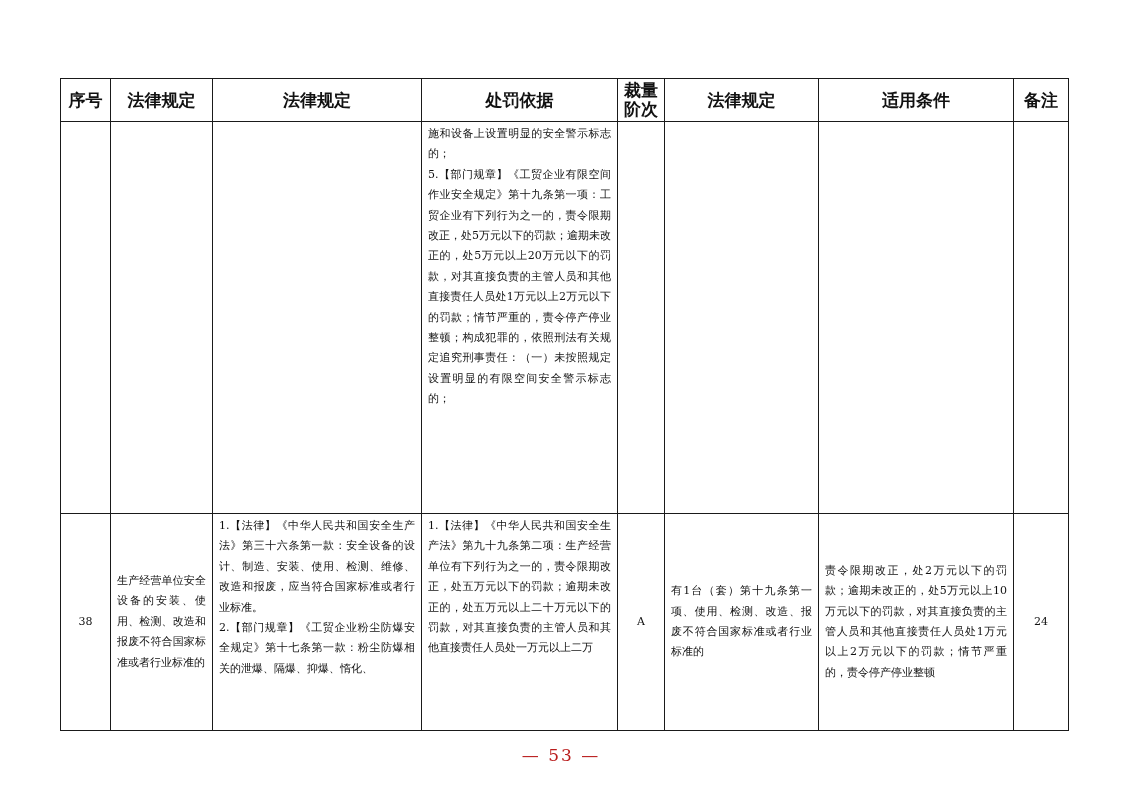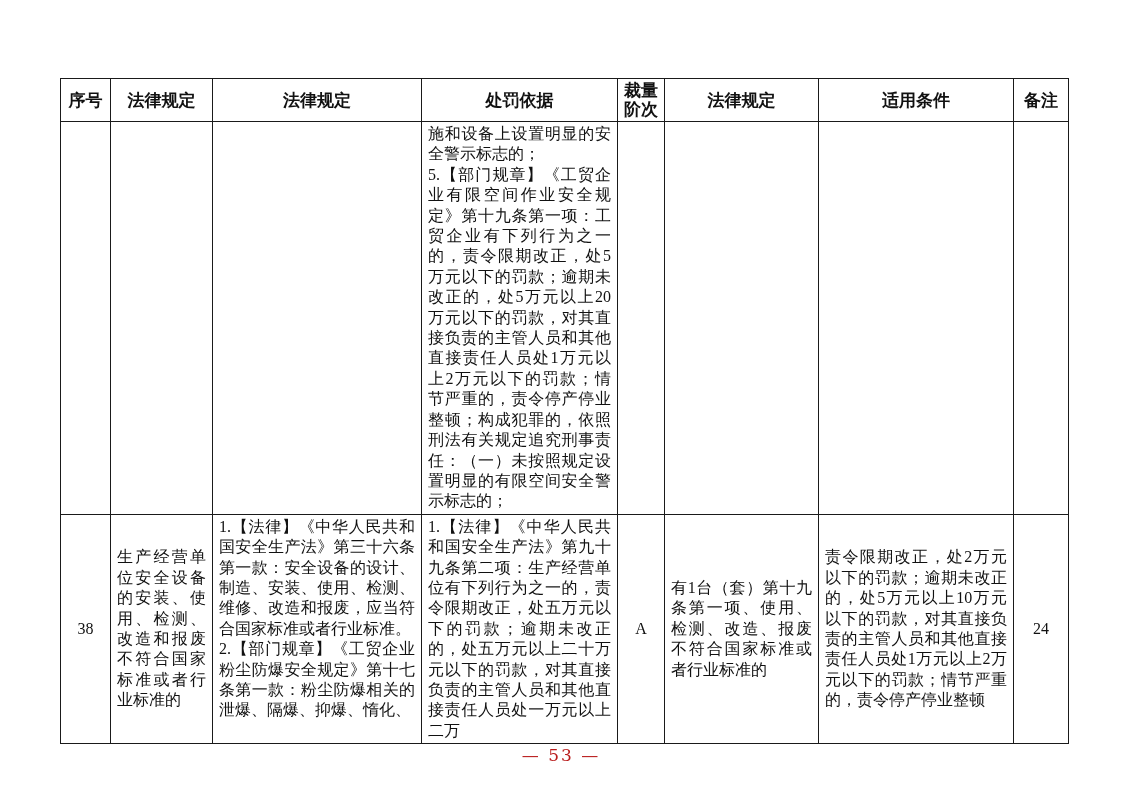--- a/index.html
+++ b/index.html
@@ -28,24 +28,23 @@
   thead th {
     font-family: "DejaVu Sans", "Liberation Sans", sans-serif;
     font-weight: bold;
     font-size: 17px;
     line-height: 19px;
     text-align: center;
     vertical-align: middle;
     padding: 2px 2px;
   }
   td {
-    font-size: 16px;
+    font-size: 11px;
     line-height: 20.4px;
     vertical-align: middle;
-    font-family: Liberation Serif, serif;
   }
   td .txt {
     white-space: pre-line;
     text-align: justify;
     text-align-last: left;
     padding: 2px 6px;
   }
   td.v-top { vertical-align: top; }
   td.v-mid { vertical-align: middle; }
   td.ctr { text-align: center; }

